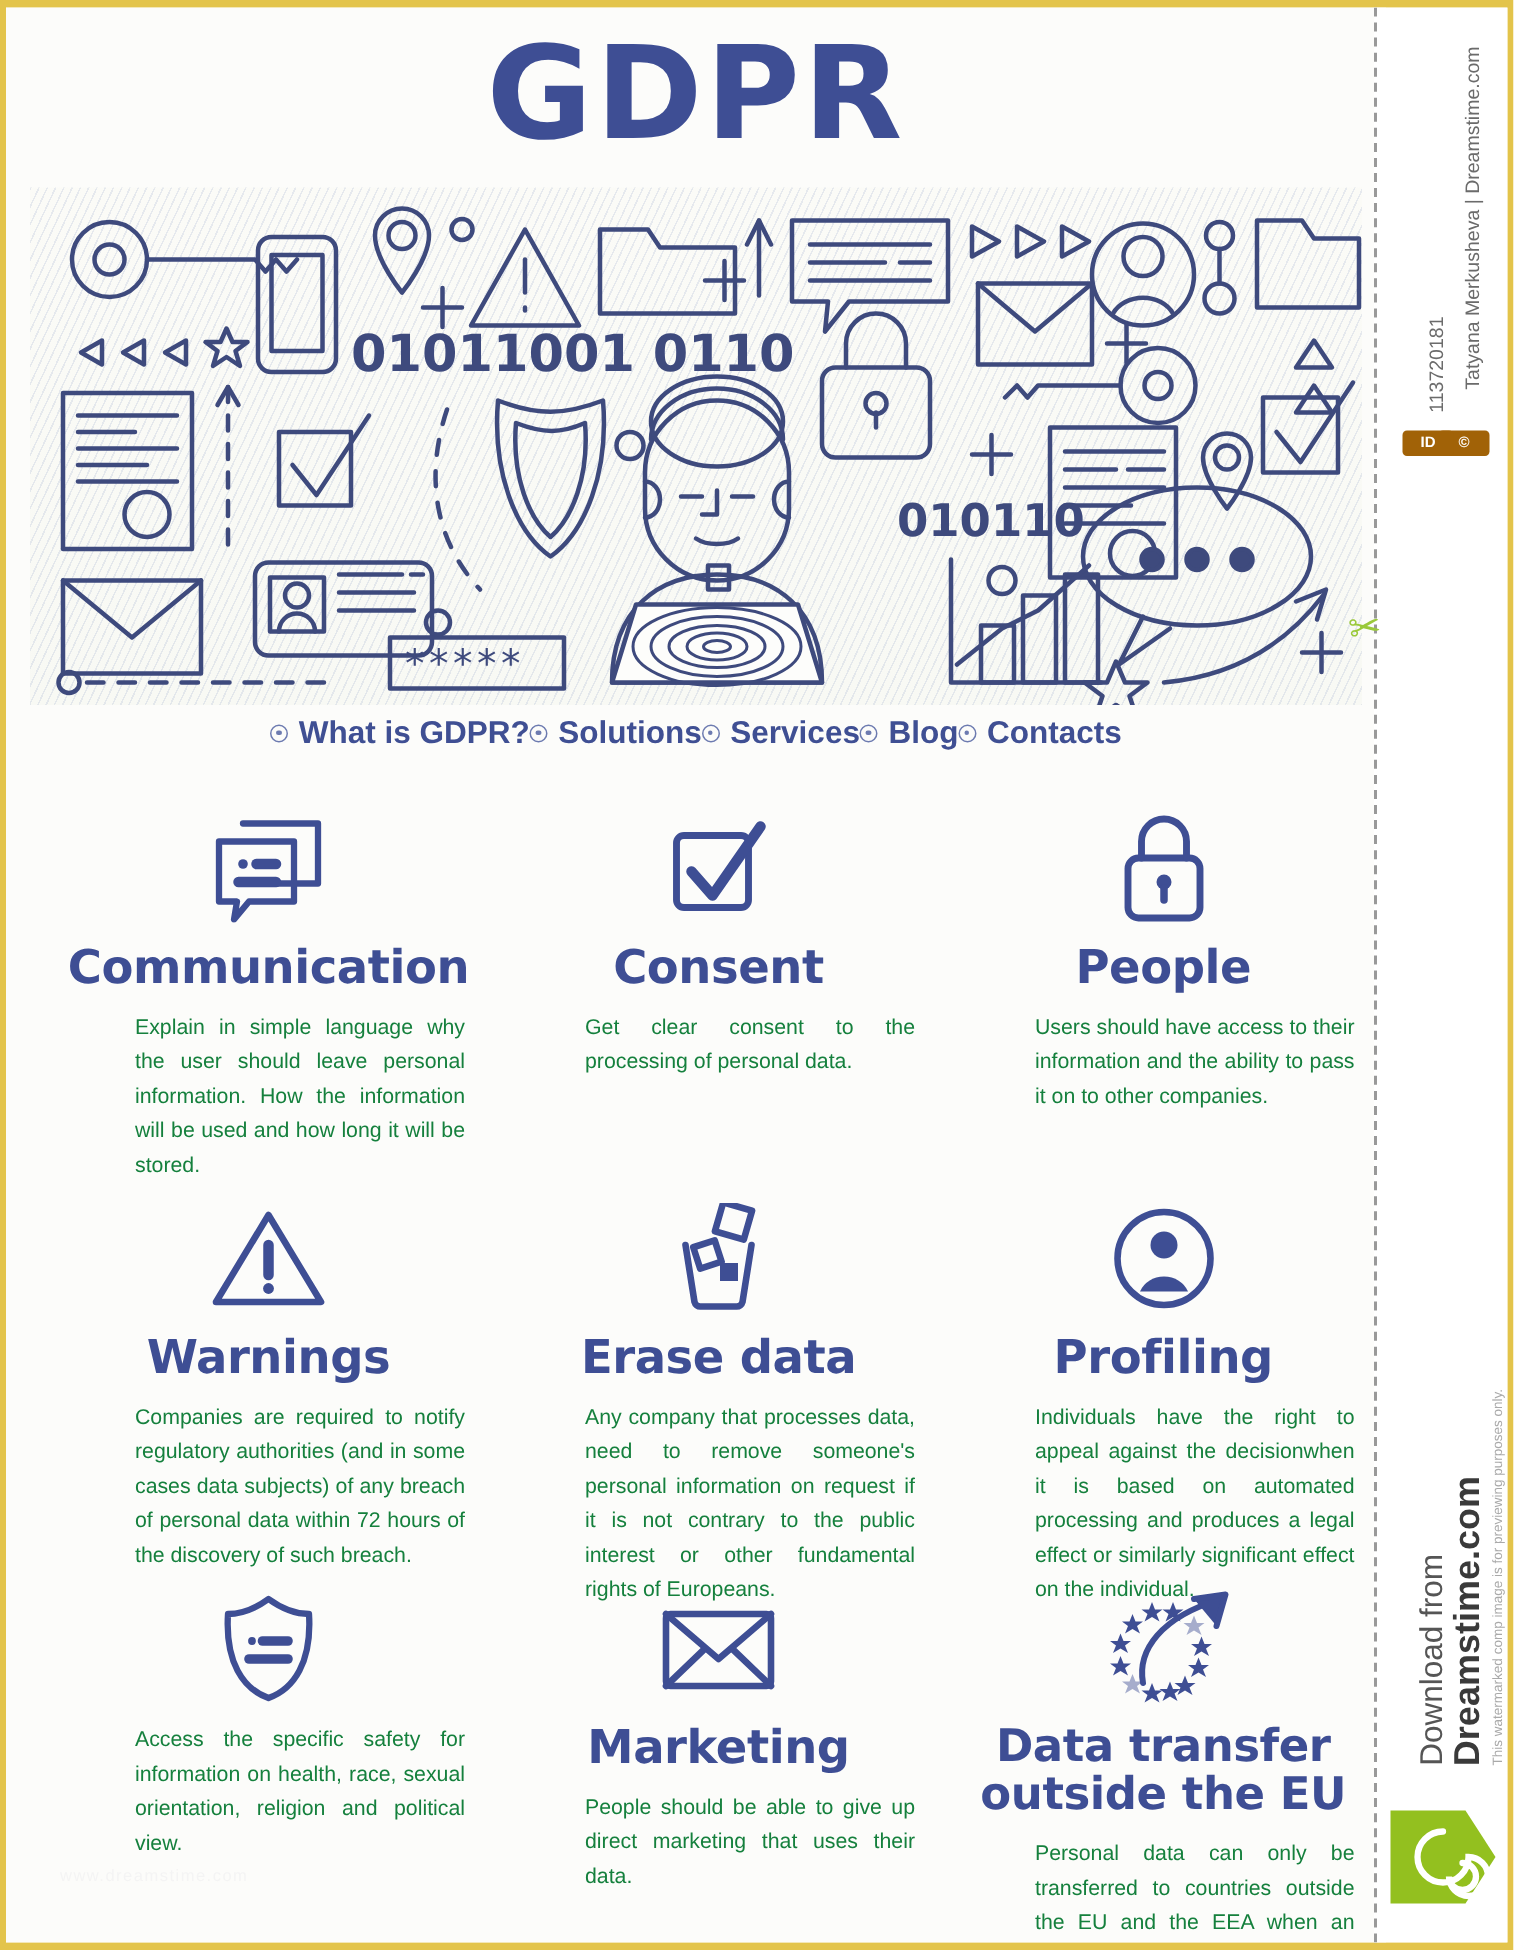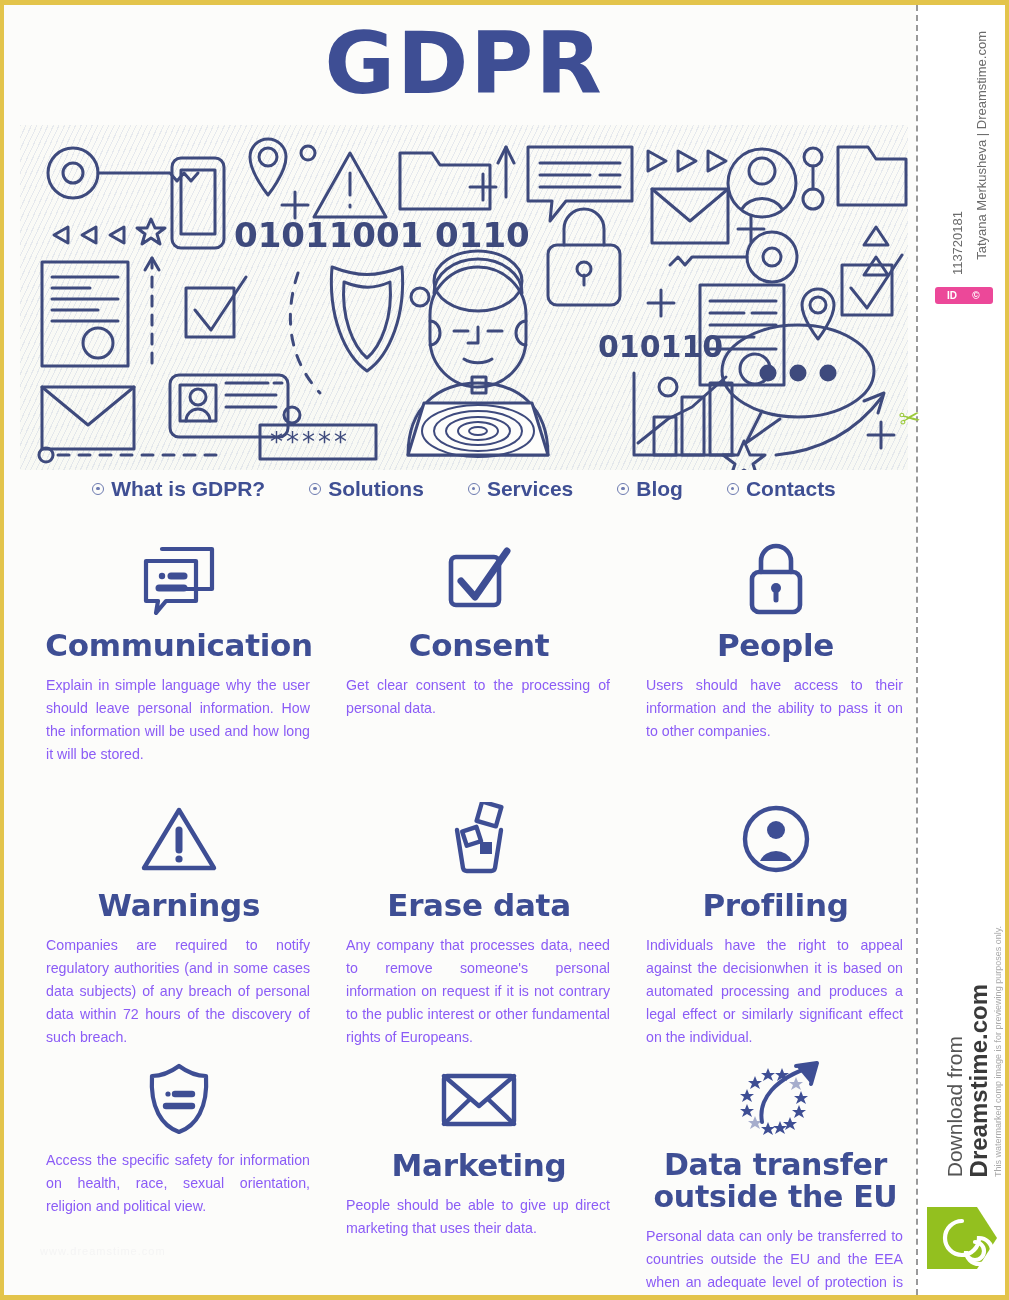--- a/index.html
+++ b/index.html
@@ -65,21 +65,20 @@
   #hero svg { display: block; }
 
   
   #nav {
     position: absolute;
     left: 0; top: 472px;
     width: 920px;
     display: flex;
     justify-content: center;
     align-items: center;
-    gap: 44px;
   }
   .nav-item {
     display: flex;
     align-items: center;
     gap: 7px;
     font-size: 21px;
     font-weight: bold;
     color: #3f4f93;
     white-space: nowrap;
     cursor: pointer;
@@ -130,23 +129,24 @@
     color: #3e4e94;
     line-height: 1.06;
     margin-bottom: 12px;
     font-family: "DejaVu Sans", sans-serif;
     letter-spacing: -0.3px;
   }
   .card-title.two-line { font-size: 30px; }
   .card-body {
     font-size: 14.2px;
     line-height: 1.62;
-    color: #8b5cf6;
+    color: #15803d;
     text-align: justify;
     padding: 0 4px 0 2px;
+    margin-left: 44px;
   }
 
   
   .r1 { height: 236px; }
   .r2 { height: 244px; }
   .r3 { height: 250px; }
 
   
   #rail {
     position: absolute;
@@ -168,21 +168,21 @@
     top: 26px; right: 16px;
     font-size: 13px;
   }
   #rail-id {
     top: 206px; right: 40px;
     font-size: 13px;
   }
   .badge {
     position: absolute;
     width: 34px; height: 17px;
-    background: #ec4899;
+    background: #a16207;
     border-radius: 3px;
     color: #ffffff;
     font-size: 10px;
     font-weight: bold;
     display: flex;
     align-items: center;
     justify-content: center;
     font-family: "Liberation Sans", sans-serif;
   }
   #badge-copyright { right: 12px; top: 282px; }

